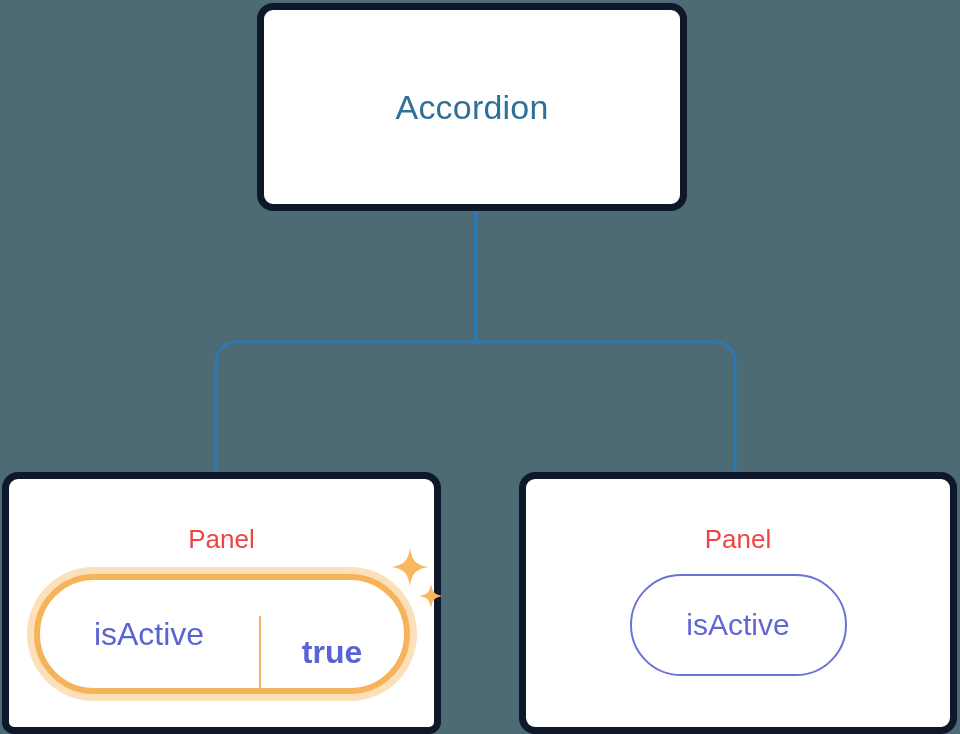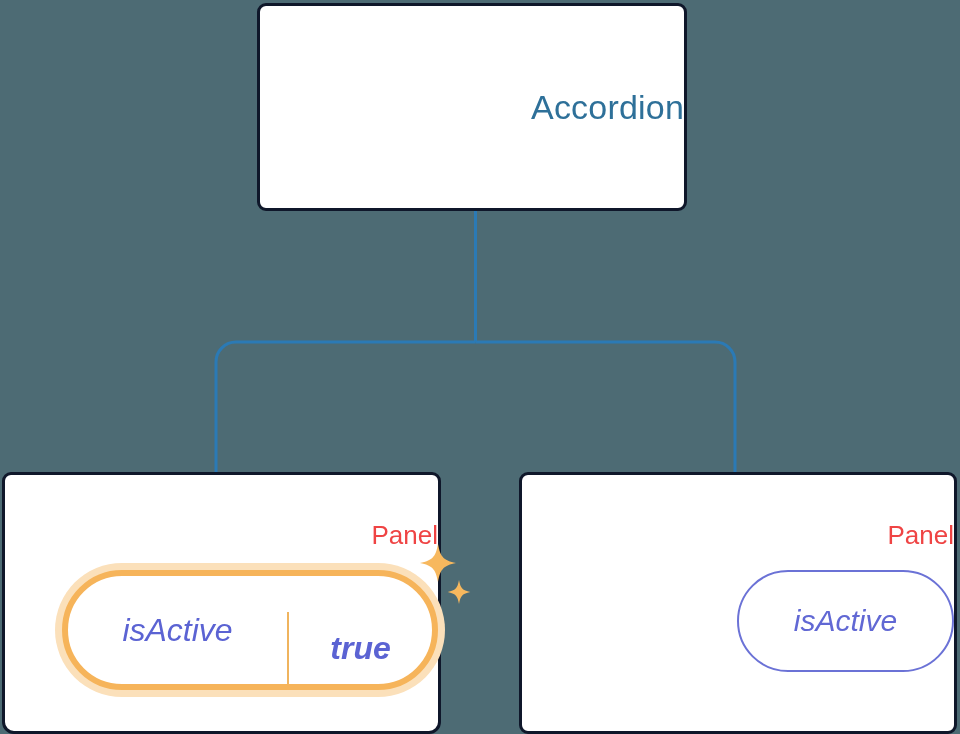--- a/index.html
+++ b/index.html
@@ -27,26 +27,26 @@
     top: 0;
     width: 960px;
     height: 734px;
     pointer-events: none;
   }
 
   
   .node {
     position: absolute;
     background: #ffffff;
-    border: 3px solid #0f172a;
-    border-radius: 9px;
+    border: 7px solid #0f172a;
+    border-radius: 16px;
     box-sizing: border-box;
     display: flex;
     flex-direction: column;
-    align-items: flex-end;
+    align-items: center;
   }
 
   
   #node-accordion {
     left: 257px;
     top: 3px;
     width: 430px;
     height: 208px;
     justify-content: center;
   }
@@ -79,21 +79,20 @@
     margin-top: 47px;
   }
 
   
   .pill-wrap {
     position: relative;
     margin-top: 22px;
     display: flex;
     align-items: center;
     justify-content: center;
-    font-style: italic;
   }
 
   .pill {
     display: flex;
     align-items: stretch;
     background: #ffffff;
     box-sizing: border-box;
   }
 
   

